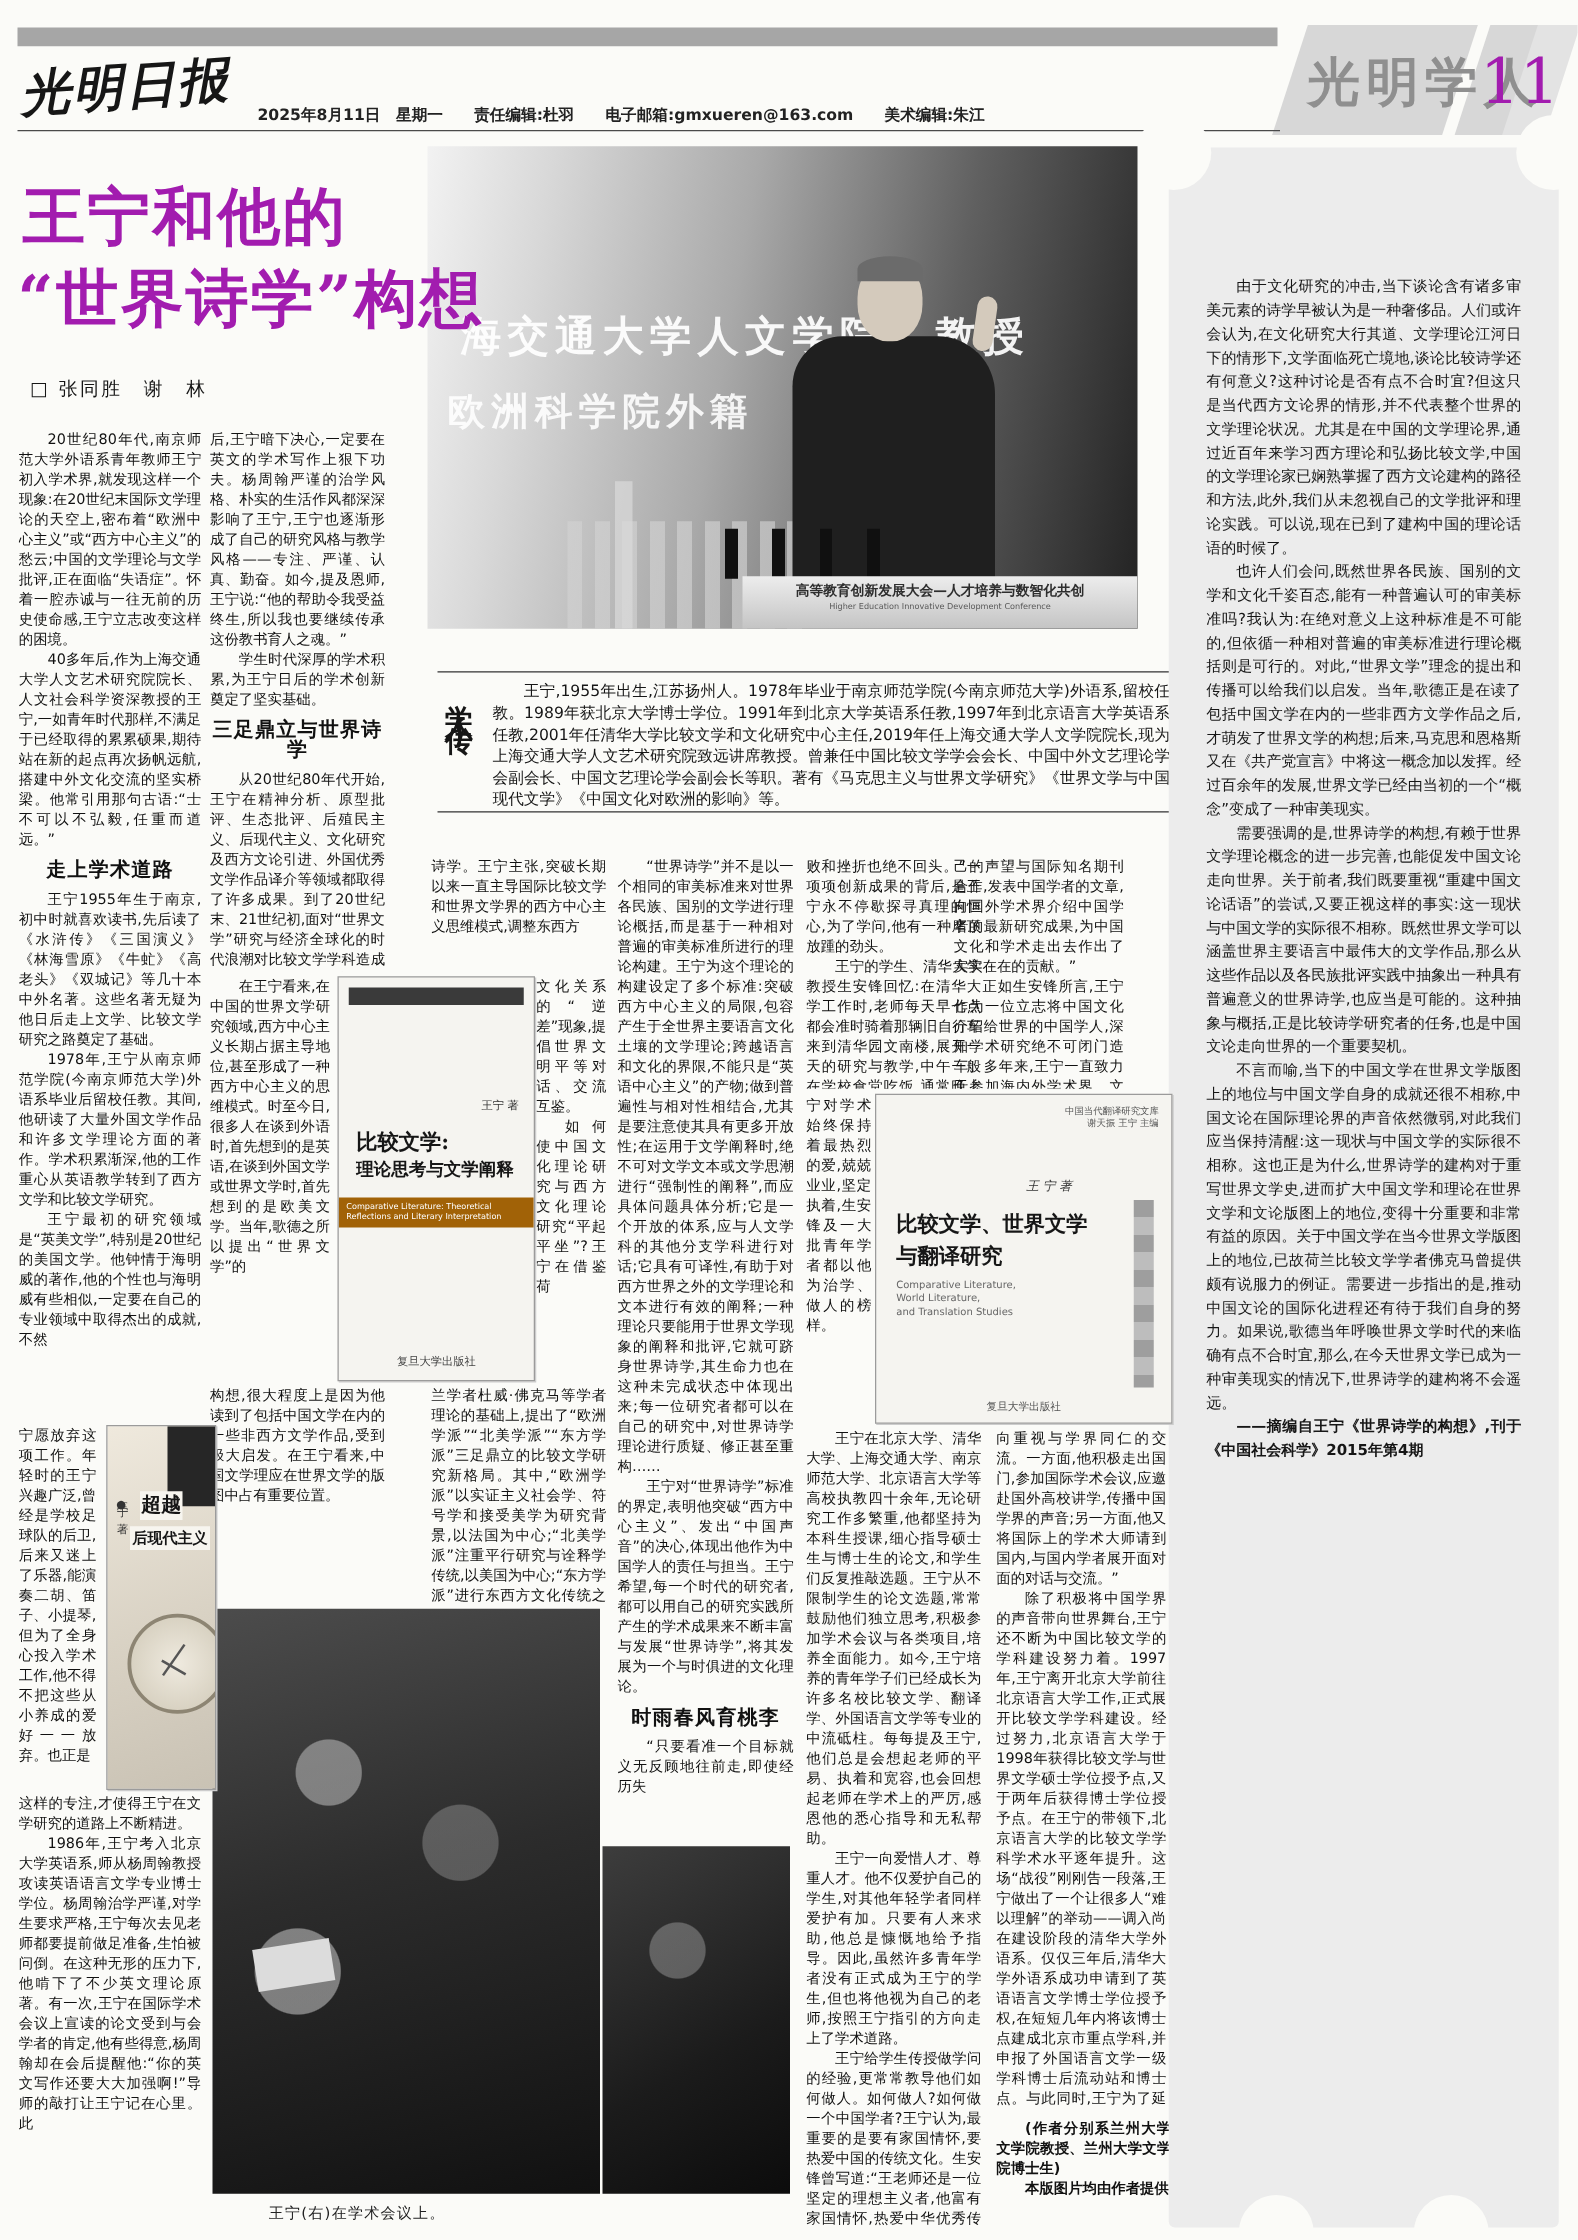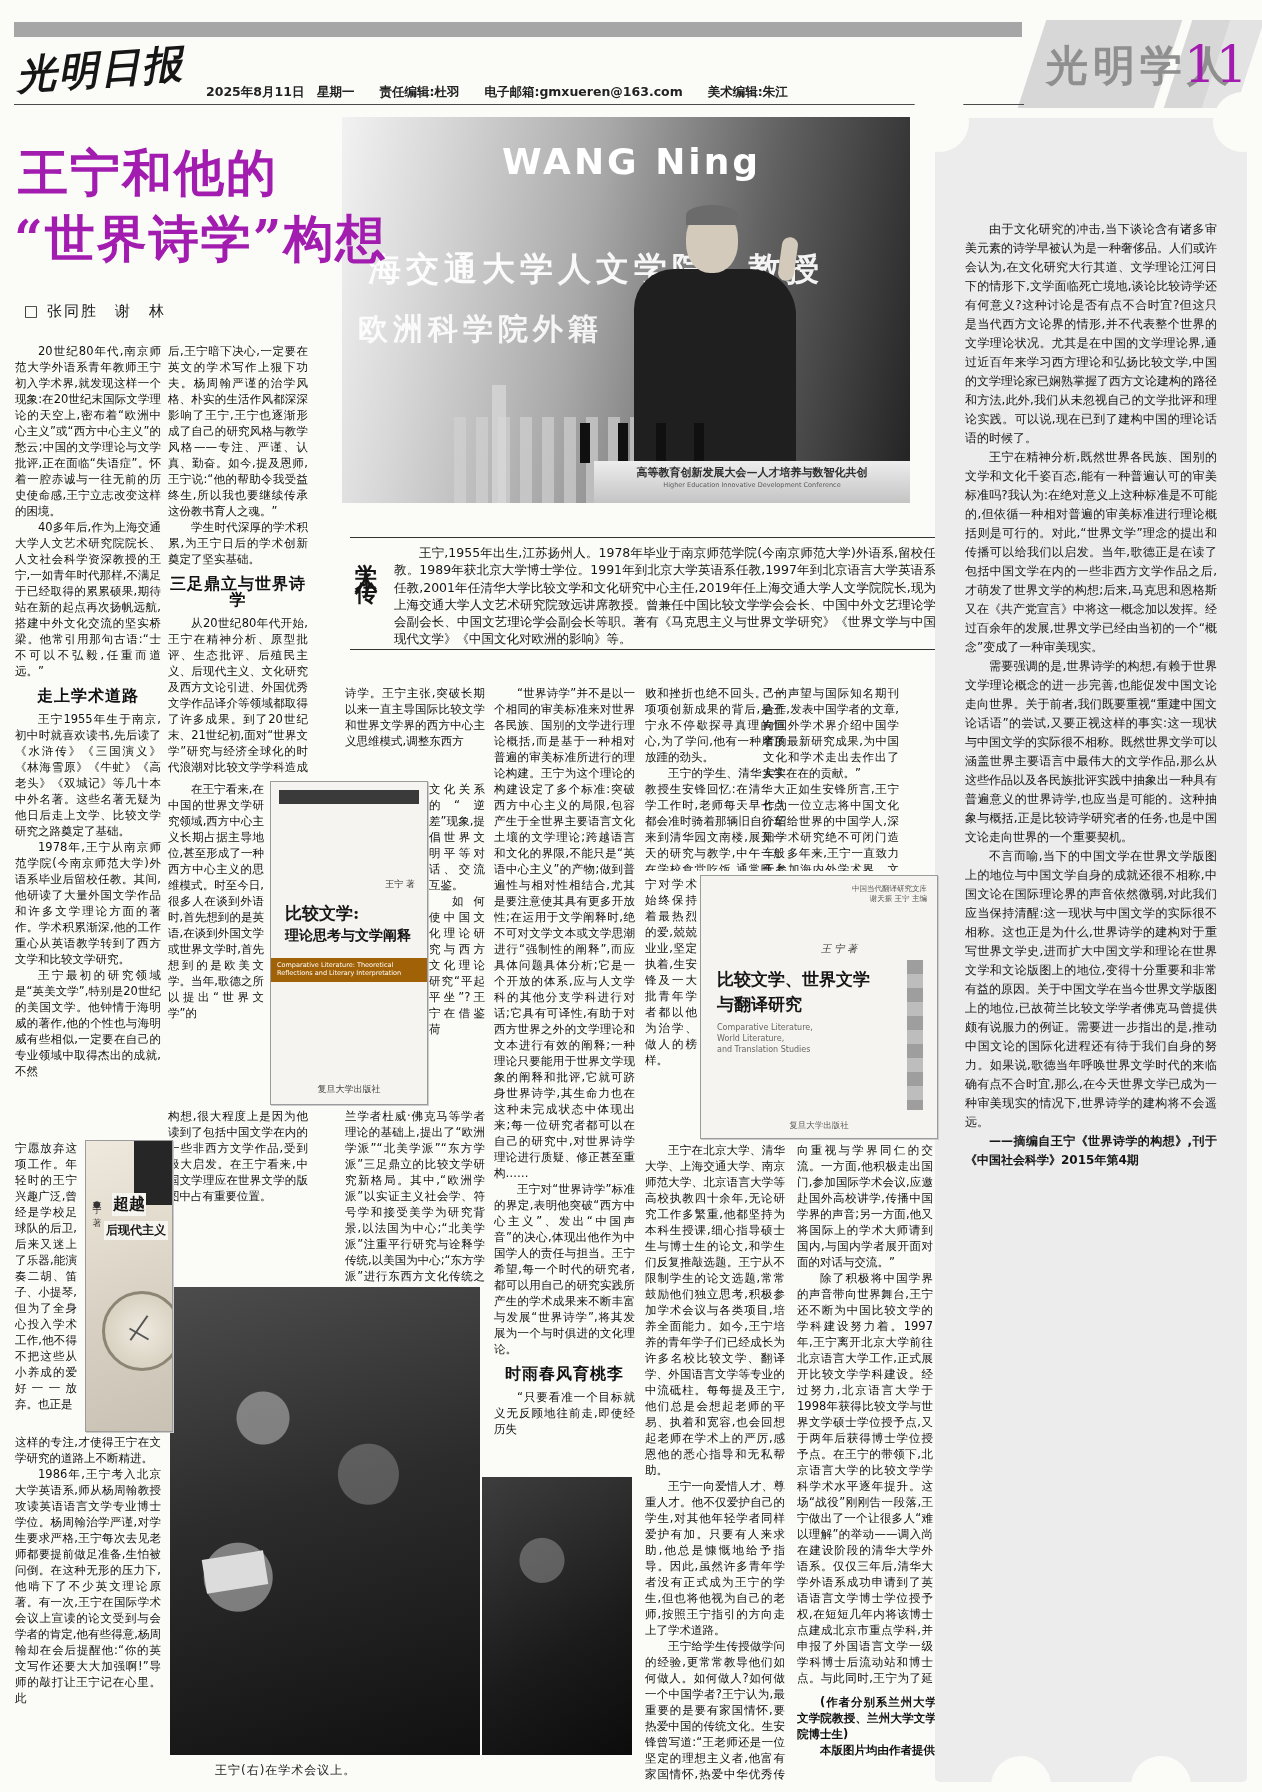--- a/index.html
+++ b/index.html
@@ -128,21 +128,20 @@
 <div class="abs dateline">2025年8月11日　星期一　　责任编辑:杜羽　　电子邮箱:gmxueren@163.com　　美术编辑:朱江</div>
 <div class="abs section-title">光明学人</div>
 <div class="abs page-number">11</div>
 <div class="abs headrule"></div>
 
 <div class="abs hl hl1">王宁和他的</div>
 <div class="abs hl hl2">“世界诗学”构想</div>
 <div class="abs byline">□ 张同胜　谢　林</div>
 
 <div class="abs photo-top">
-  <div class="wang">WANG Ning</div>
   <div class="scr1">海交通大学人文学院　教授</div>
   <div class="scr2">欧洲科学院外籍</div>
   <div class="skyline"></div>
   <div class="skyline2"></div>
   <div class="spk-body"></div>
   <div class="spk-head"></div>
   <div class="spk-hair"></div>
   <div class="spk-hand"></div>
   <div class="mics"></div>
   <div class="podium">
@@ -267,18 +266,18 @@
 <div class="abs photo-caption">王宁(右)在学术会议上。</div>
 
 <div class="abs sidebar">
   <div class="sb-bg"></div>
   <div class="scoop tl"></div>
   <div class="scoop tr"></div>
   <div class="scoop bl"></div>
   <div class="scoop br"></div>
   <div class="sb-body">
       <p>由于文化研究的冲击,当下谈论含有诸多审美元素的诗学早被认为是一种奢侈品。人们或许会认为,在文化研究大行其道、文学理论江河日下的情形下,文学面临死亡境地,谈论比较诗学还有何意义?这种讨论是否有点不合时宜?但这只是当代西方文论界的情形,并不代表整个世界的文学理论状况。尤其是在中国的文学理论界,通过近百年来学习西方理论和弘扬比较文学,中国的文学理论家已娴熟掌握了西方文论建构的路径和方法,此外,我们从未忽视自己的文学批评和理论实践。可以说,现在已到了建构中国的理论话语的时候了。</p>
-      <p>王宁在精神分析,既然世界各民族、国别的文学和文化千姿百态,能有一种普遍认可的审美标准吗?我认为:在绝对意义上这种标准是不可能的,但依循一种相对普遍的审美标准进行理论概括则是可行的。对此,“世界文学”理念的提出和传播可以给我们以启发。当年,歌德正是在读了包括中国文学在内的一些非西方文学作品之后,才萌发了世界文学的构想;后来,马克思和恩格斯又在《共产党宣言》中将这一概念加以发挥。经过百余年的发展,世界文学已经由当初的一个“概念”变成了一种审美现实。</p>
+      <p>也许人们会问,既然世界各民族、国别的文学和文化千姿百态,能有一种普遍认可的审美标准吗?我认为:在绝对意义上这种标准是不可能的,但依循一种相对普遍的审美标准进行理论概括则是可行的。对此,“世界文学”理念的提出和传播可以给我们以启发。当年,歌德正是在读了包括中国文学在内的一些非西方文学作品之后,才萌发了世界文学的构想;后来,马克思和恩格斯又在《共产党宣言》中将这一概念加以发挥。经过百余年的发展,世界文学已经由当初的一个“概念”变成了一种审美现实。</p>
       <p>需要强调的是,世界诗学的构想,有赖于世界文学理论概念的进一步完善,也能促发中国文论走向世界。关于前者,我们既要重视“重建中国文论话语”的尝试,又要正视这样的事实:这一现状与中国文学的实际很不相称。既然世界文学可以涵盖世界主要语言中最伟大的文学作品,那么从这些作品以及各民族批评实践中抽象出一种具有普遍意义的世界诗学,也应当是可能的。这种抽象与概括,正是比较诗学研究者的任务,也是中国文论走向世界的一个重要契机。</p>
       <p>不言而喻,当下的中国文学在世界文学版图上的地位与中国文学自身的成就还很不相称,中国文论在国际理论界的声音依然微弱,对此我们应当保持清醒:这一现状与中国文学的实际很不相称。这也正是为什么,世界诗学的建构对于重写世界文学史,进而扩大中国文学和理论在世界文学和文论版图上的地位,变得十分重要和非常有益的原因。关于中国文学在当今世界文学版图上的地位,已故荷兰比较文学学者佛克马曾提供颇有说服力的例证。需要进一步指出的是,推动中国文论的国际化进程还有待于我们自身的努力。如果说,歌德当年呼唤世界文学时代的来临确有点不合时宜,那么,在今天世界文学已成为一种审美现实的情况下,世界诗学的建构将不会遥远。</p>
       <p class="b">——摘编自王宁《世界诗学的构想》,刊于《中国社会科学》2015年第4期</p>
     </div>
 </div>
 
 </body></html>

